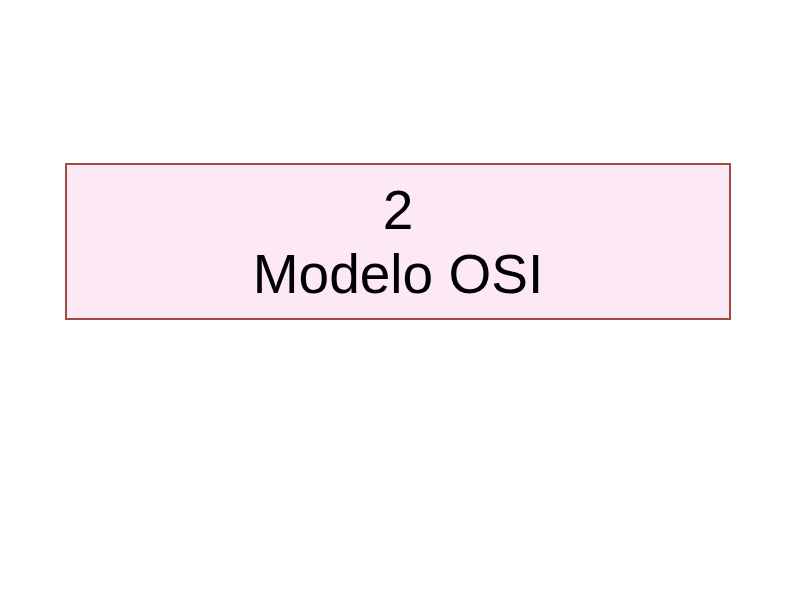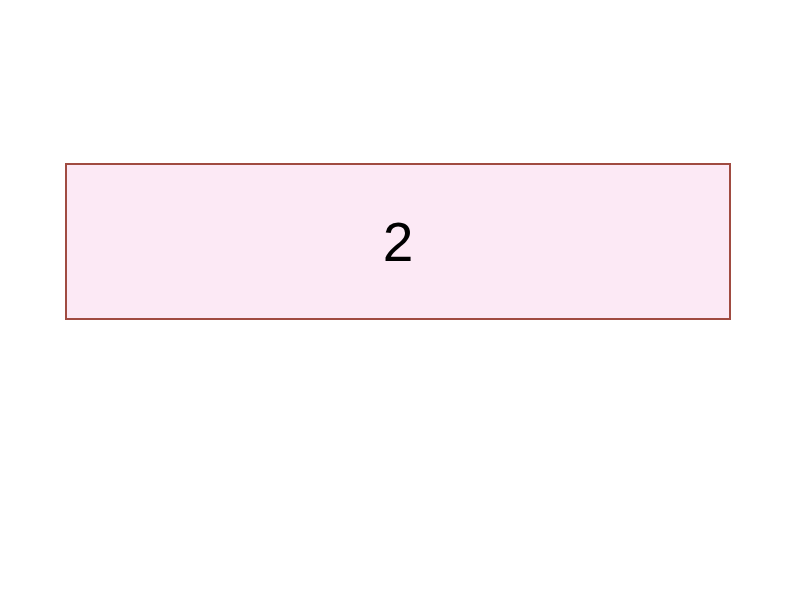--- a/index.html
+++ b/index.html
@@ -44,14 +44,15 @@
     white-space: pre;
     font-weight: 400;
   }
 </style>
 </head>
 <body>
 
 <div class="slide">
   <div class="title-box">
     <div class="title-line">2</div>
+    <div class="title-line">Modelo OSI</div>
   </div>
 </div>
 
 </body></html>

